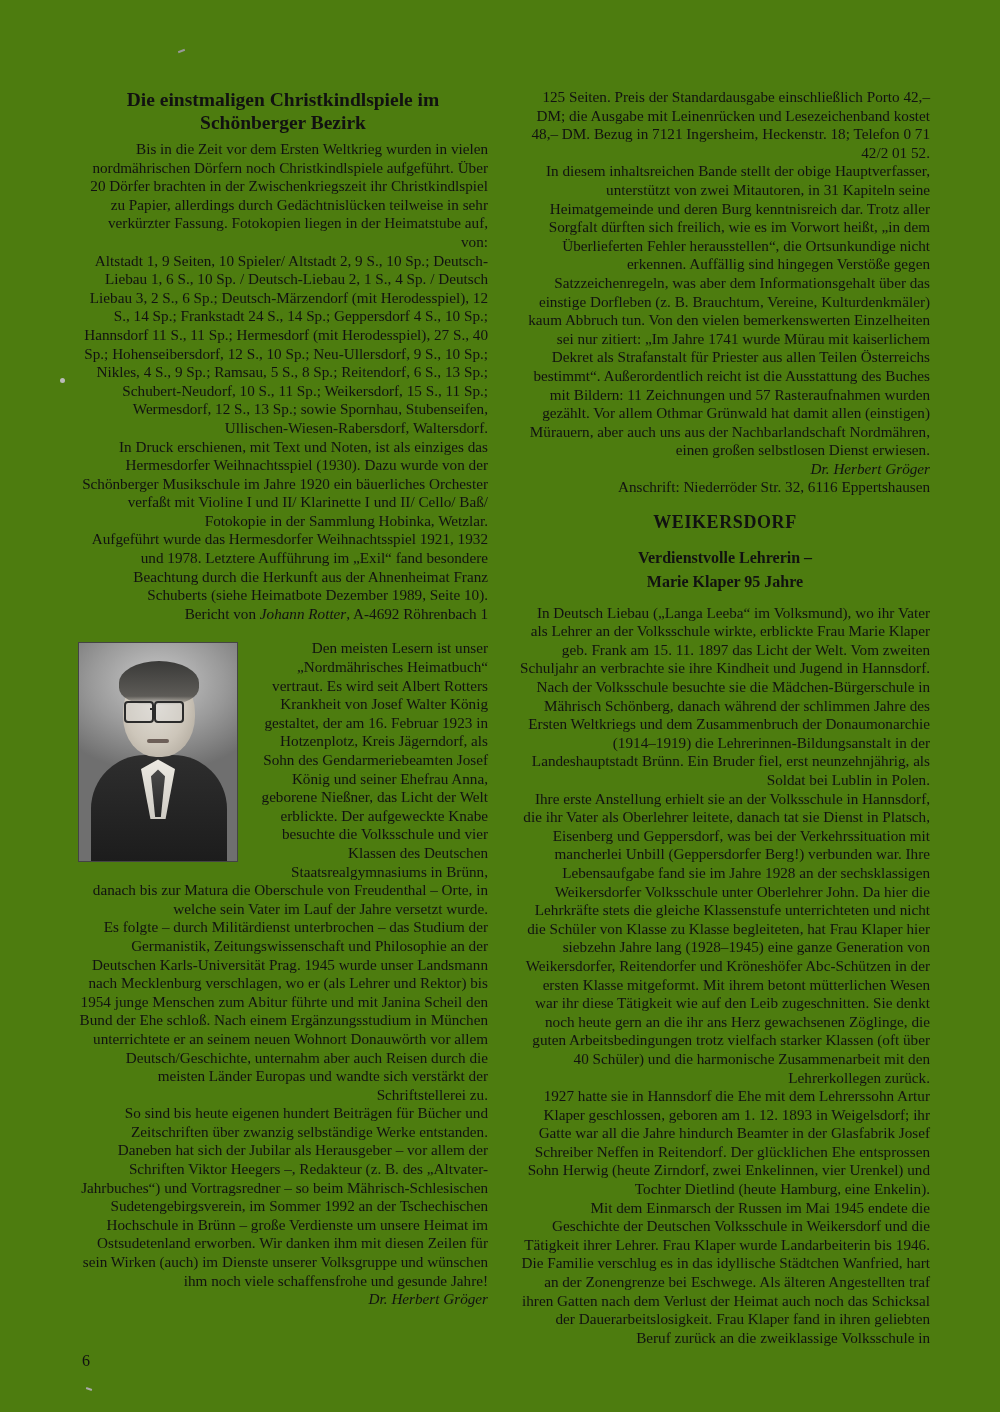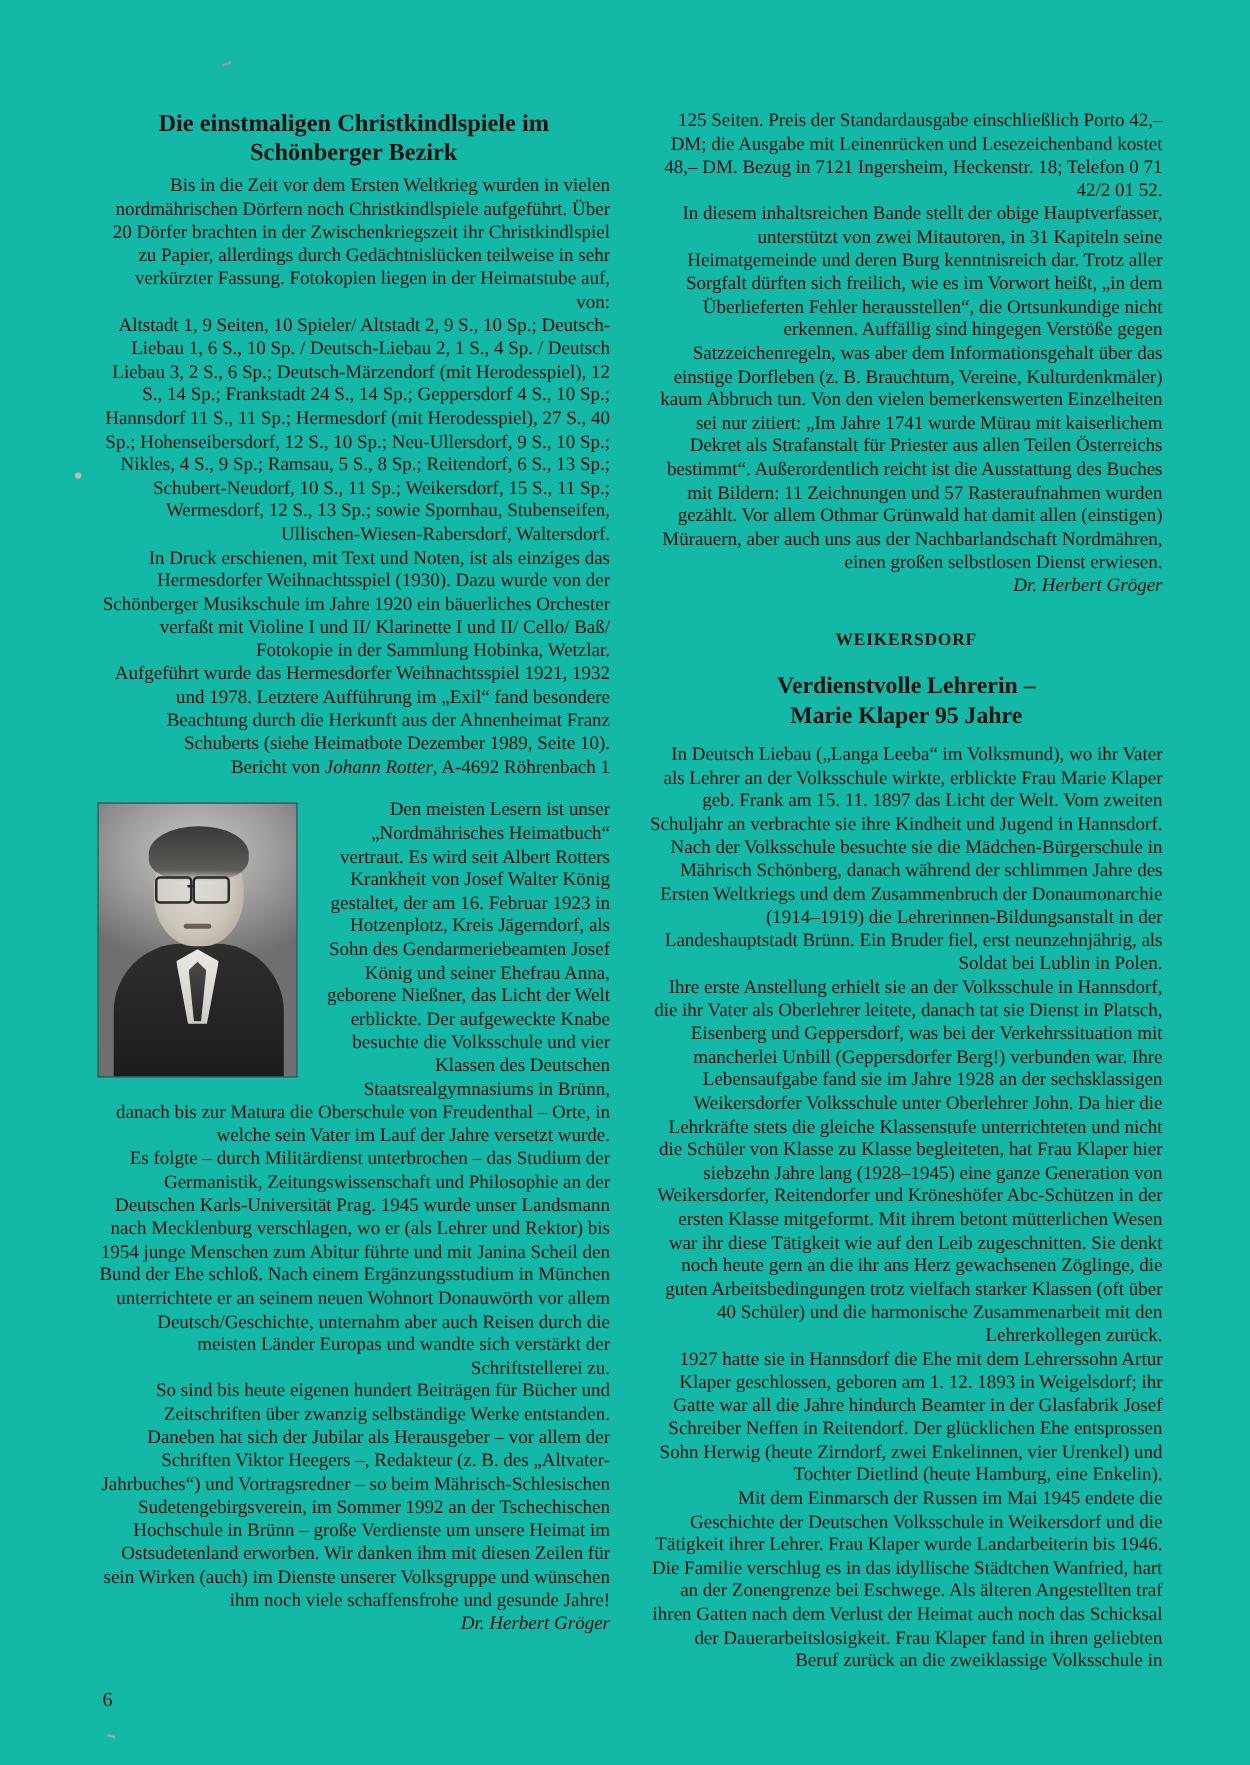--- a/index.html
+++ b/index.html
@@ -13,21 +13,21 @@
     position: relative;
     font-family: "Liberation Serif", serif;
     color: #111;
     overflow: hidden;
   }
   .page {
     position: absolute;
     left: 0; top: 0;
     width: 1000px;
     height: 1412px;
-    background: #14b8a6;
+    background: #4d7c0f;
   }
   .columns {
     position: absolute;
     left: 78px;
     top: 88px;
     width: 852px;
     height: 1238px;
     display: flex;
     gap: 32px;
   }
@@ -47,28 +47,28 @@
   .headline {
     font-weight: bold;
     text-align: center;
     font-size: 19.5px;
     line-height: 23px;
     margin: 0 0 6px 0;
   }
   .section-label {
     text-align: center;
     font-weight: bold;
-    font-size: 14px;
+    font-size: 18px;
     letter-spacing: 0.6px;
-    margin: 26px 0 14px 0;
+    margin: 16px 0 14px 0;
   }
   .headline2 {
     font-weight: bold;
     text-align: center;
-    font-size: 19px;
+    font-size: 16px;
     line-height: 24px;
     margin: 0 0 10px 0;
   }
   .italic { font-style: italic; }
   .byline {
     text-align: right;
     margin-top: 2px;
   }
   .spacer-m { height: 16px; }
   .portrait-wrap {
@@ -241,20 +241,21 @@
       <p>So sind bis heute eigenen hundert Beiträgen für Bücher und Zeitschriften über zwanzig selbständige Werke entstanden. Daneben hat sich der Jubilar als Herausgeber – vor allem der Schriften Viktor Heegers –, Redakteur (z. B. des „Altvater-Jahrbuches“) und Vortragsredner – so beim Mährisch-Schlesischen Sudetengebirgsverein, im Sommer 1992 an der Tschechischen Hochschule in Brünn – große Verdienste um unsere Heimat im Ostsudetenland erworben. Wir danken ihm mit diesen Zeilen für sein Wirken (auch) im Dienste unserer Volksgruppe und wünschen ihm noch viele schaffensfrohe und gesunde Jahre!</p>
 
       <p class="byline italic">Dr. Herbert Gröger</p>
     </div>
 
     <div class="col">
 
       <p>125 Seiten. Preis der Standardausgabe einschließlich Porto 42,– DM; die Ausgabe mit Leinenrücken und Lesezeichenband kostet 48,– DM. Bezug in 7121 Ingersheim, Heckenstr. 18; Telefon 0 71 42/2 01 52.</p>
       <p>In diesem inhaltsreichen Bande stellt der obige Hauptverfasser, unterstützt von zwei Mitautoren, in 31 Kapiteln seine Heimatgemeinde und deren Burg kenntnisreich dar. Trotz aller Sorgfalt dürften sich freilich, wie es im Vorwort heißt, „in dem Überlieferten Fehler herausstellen“, die Ortsunkundige nicht erkennen. Auffällig sind hingegen Verstöße gegen Satzzeichenregeln, was aber dem Informationsgehalt über das einstige Dorfleben (z. B. Brauchtum, Vereine, Kulturdenkmäler) kaum Abbruch tun. Von den vielen bemerkenswerten Einzelheiten sei nur zitiert: „Im Jahre 1741 wurde Mürau mit kaiserlichem Dekret als Strafanstalt für Priester aus allen Teilen Österreichs bestimmt“. Außerordentlich reicht ist die Ausstattung des Buches mit Bildern: 11 Zeichnungen und 57 Rasteraufnahmen wurden gezählt. Vor allem Othmar Grünwald hat damit allen (einstigen) Mürauern, aber auch uns aus der Nachbarlandschaft Nordmähren, einen großen selbstlosen Dienst erwiesen.</p>
       <p class="byline italic">Dr. Herbert Gröger</p>
+      <p>Anschrift: Niederröder Str. 32, 6116 Eppertshausen</p>
 
       <div class="section-label">WEIKERSDORF</div>
 
       <div class="headline2">
         <span>Verdienstvolle Lehrerin –</span><br>
         <span>Marie Klaper 95 Jahre</span>
       </div>
 
       <p>In Deutsch Liebau („Langa Leeba“ im Volksmund), wo ihr Vater als Lehrer an der Volksschule wirkte, erblickte Frau Marie Klaper geb. Frank am 15. 11. 1897 das Licht der Welt. Vom zweiten Schuljahr an verbrachte sie ihre Kindheit und Jugend in Hannsdorf. Nach der Volksschule besuchte sie die Mädchen-Bürgerschule in Mährisch Schönberg, danach während der schlimmen Jahre des Ersten Weltkriegs und dem Zusammenbruch der Donaumonarchie (1914–1919) die Lehrerinnen-Bildungsanstalt in der Landeshauptstadt Brünn. Ein Bruder fiel, erst neunzehnjährig, als Soldat bei Lublin in Polen.</p>
       <p>Ihre erste Anstellung erhielt sie an der Volksschule in Hannsdorf, die ihr Vater als Oberlehrer leitete, danach tat sie Dienst in Platsch, Eisenberg und Geppersdorf, was bei der Verkehrssituation mit mancherlei Unbill (Geppersdorfer Berg!) verbunden war. Ihre Lebensaufgabe fand sie im Jahre 1928 an der sechsklassigen Weikersdorfer Volksschule unter Oberlehrer John. Da hier die Lehrkräfte stets die gleiche Klassenstufe unterrichteten und nicht die Schüler von Klasse zu Klasse begleiteten, hat Frau Klaper hier siebzehn Jahre lang (1928–1945) eine ganze Generation von Weikersdorfer, Reitendorfer und Kröneshöfer Abc-Schützen in der ersten Klasse mitgeformt. Mit ihrem betont mütterlichen Wesen war ihr diese Tätigkeit wie auf den Leib zugeschnitten. Sie denkt noch heute gern an die ihr ans Herz gewachsenen Zöglinge, die guten Arbeitsbedingungen trotz vielfach starker Klassen (oft über 40 Schüler) und die harmonische Zusammenarbeit mit den Lehrerkollegen zurück.</p>

